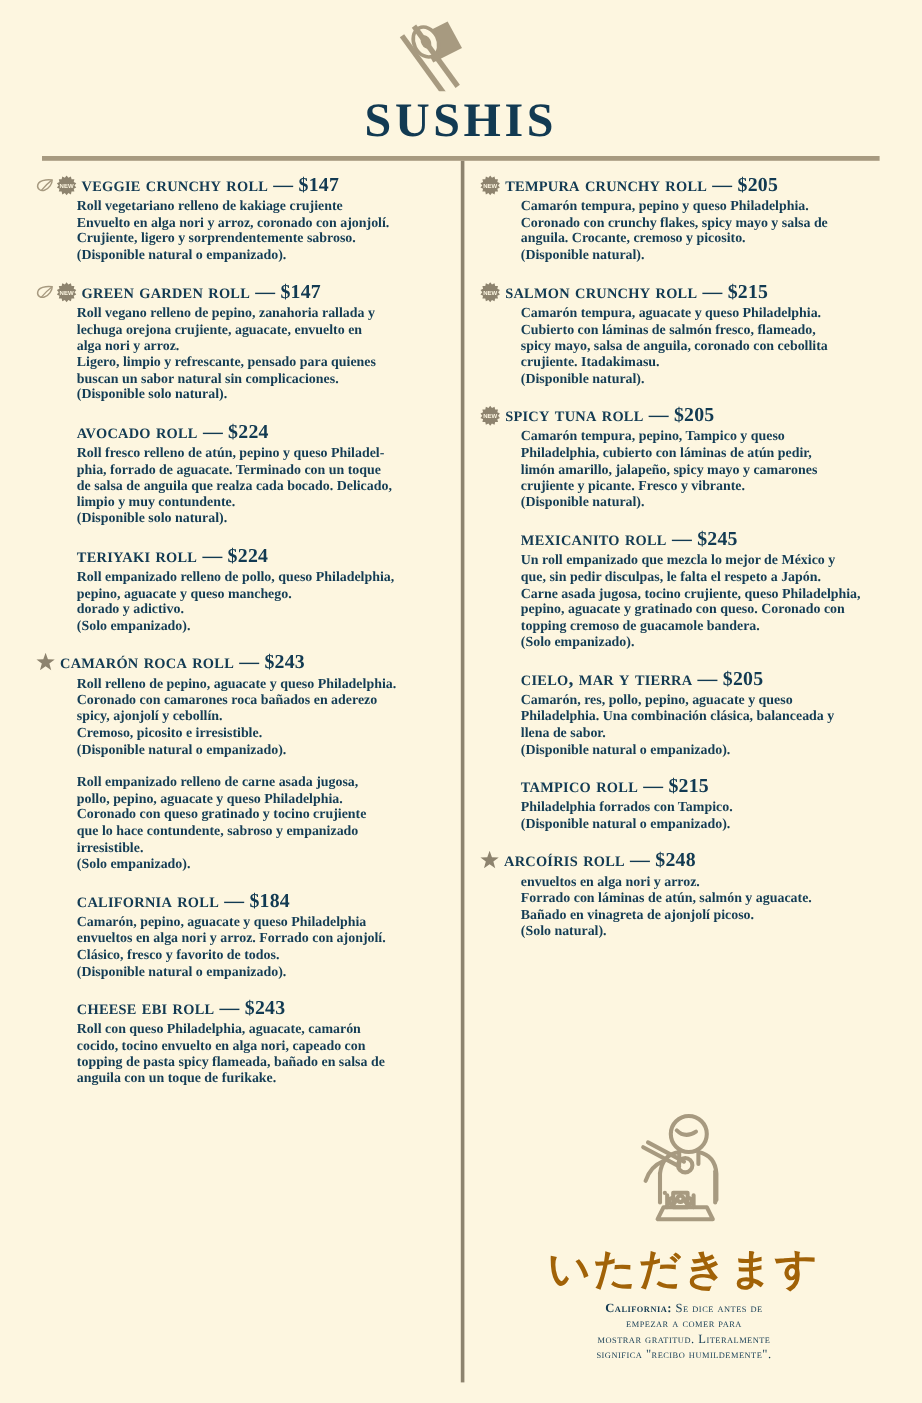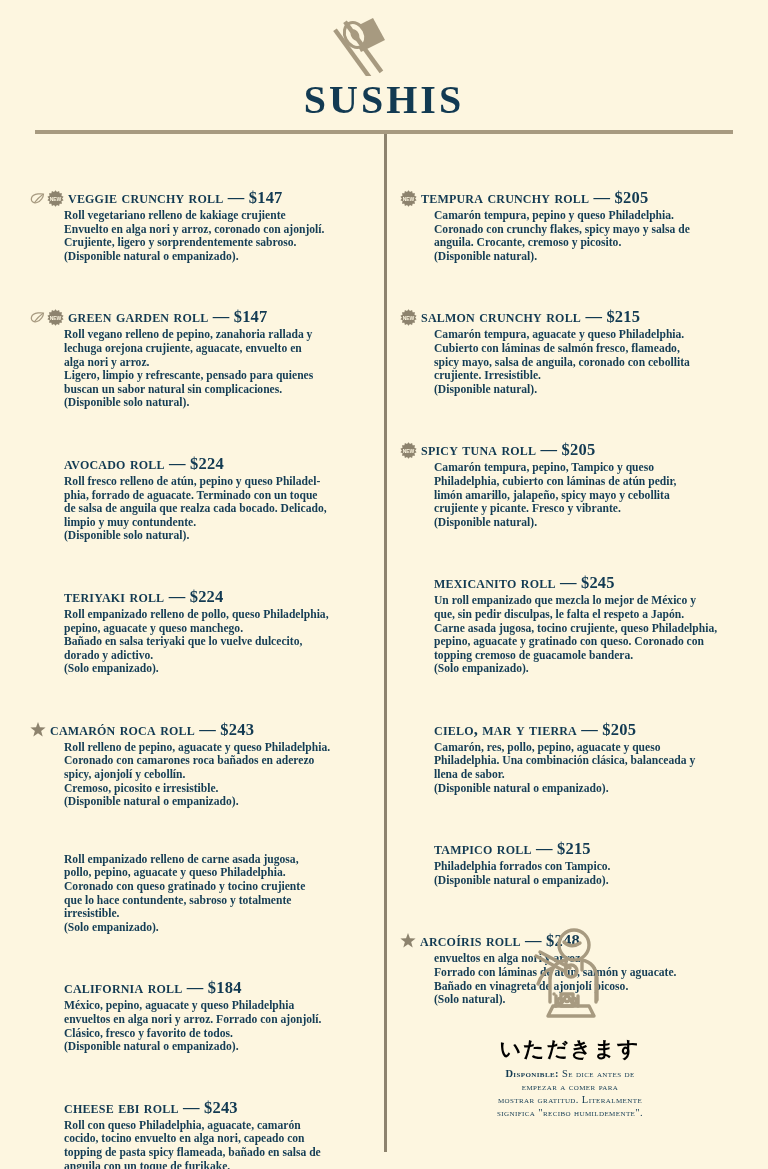--- a/index.html
+++ b/index.html
@@ -29,21 +29,21 @@
     position:absolute;left:384px;top:134px;width:3px;height:1018px;
     background:#8d836e;
   }
 
   
   .columns{position:absolute;top:144px;left:0;width:768px;}
   .col{position:absolute;top:0;}
   .col-left{left:30px;width:350px;}
   .col-right{left:400px;width:340px;}
 
-  .item{margin-bottom:14px;position:relative;margin-top:44px;}
+  .item{margin-bottom:14px;position:relative;}
   .item-head{
     display:flex;align-items:center;gap:4px;
     margin:0 0 1px 0;
   }
   .badges{display:flex;align-items:center;gap:2px;flex:0 0 auto;}
   .item-title{
     font-family:"Liberation Serif", serif;
     font-weight:700;
     font-size:16.5px;
     color:#123a52;
@@ -63,21 +63,21 @@
   }
   .item-desc span{display:block;}
   .item-head.no-badge{padding-left:34px;}
 
   
   .footer{
     position:absolute;left:400px;top:928px;width:340px;text-align:center;
   }
   .jp{
     font-family:"DejaVu Sans", sans-serif;
-    font-size:21px;font-weight:700;color:#000000;
+    font-size:35px;font-weight:700;color:#a16207;
     margin:2px 0 6px 0;letter-spacing:2px;line-height:1.1;
   }
   .cap{
     font-family:"Liberation Serif", serif;
     font-size:10.5px;line-height:13px;color:#123a52;
     font-variant:small-caps;letter-spacing:.4px;
     margin:0 22px;
   }
   .cap b{font-weight:700;}
 </style>
@@ -160,21 +160,20 @@
             <span>(Disponible solo natural).</span>
           </div>
         </div>
         <div class="item">
           <div class="item-head no-badge">
             <span class="item-title">Teriyaki Roll — $224</span>
           </div>
           <div class="item-desc">
             <span>Roll empanizado relleno de pollo, queso Philadelphia,</span>
             <span>pepino, aguacate y queso manchego.</span>
-            <span>Bañado en salsa teriyaki que lo vuelve dulcecito,</span>
             <span>dorado y adictivo.</span>
             <span>(Solo empanizado).</span>
           </div>
         </div>
         <div class="item">
           <div class="item-head">
             <span class="badges">
               <svg width="16" height="16" viewBox="0 0 16 16">
                 <polygon points="8.00,0.00 9.94,5.33 15.61,5.53 11.14,9.02 12.70,14.47 8.00,11.30 3.30,14.47 4.86,9.02 0.39,5.53 6.06,5.33" fill="#8d836e"></polygon>
               </svg>
@@ -187,31 +186,31 @@
             <span>spicy, ajonjolí y cebollín.</span>
             <span>Cremoso, picosito e irresistible.</span>
             <span>(Disponible natural o empanizado).</span>
           </div>
         </div>
         <div class="item">
           <div class="item-desc">
             <span>Roll empanizado relleno de carne asada jugosa,</span>
             <span>pollo, pepino, aguacate y queso Philadelphia.</span>
             <span>Coronado con queso gratinado y tocino crujiente</span>
-            <span>que lo hace contundente, sabroso y totalmente</span>
+            <span>que lo hace contundente, sabroso y empanizado</span>
             <span>irresistible.</span>
             <span>(Solo empanizado).</span>
           </div>
         </div>
         <div class="item">
           <div class="item-head no-badge">
             <span class="item-title">California Roll — $184</span>
           </div>
           <div class="item-desc">
-            <span>México, pepino, aguacate y queso Philadelphia</span>
+            <span>Camarón, pepino, aguacate y queso Philadelphia</span>
             <span>envueltos en alga nori y arroz. Forrado con ajonjolí.</span>
             <span>Clásico, fresco y favorito de todos.</span>
             <span>(Disponible natural o empanizado).</span>
           </div>
         </div>
         <div class="item">
           <div class="item-head no-badge">
             <span class="item-title">Cheese Ebi Roll — $243</span>
           </div>
           <div class="item-desc">
@@ -247,38 +246,38 @@
                 <polygon points="8.50,0.20 9.97,2.07 12.10,1.02 12.62,3.34 14.99,3.33 14.45,5.64 16.59,6.65 15.10,8.50 16.59,10.35 14.45,11.36 14.99,13.67 12.62,13.66 12.10,15.98 9.97,14.93 8.50,16.80 7.03,14.93 4.90,15.98 4.38,13.66 2.01,13.67 2.55,11.36 0.41,10.35 1.90,8.50 0.41,6.65 2.55,5.64 2.01,3.33 4.38,3.34 4.90,1.02 7.03,2.07" fill="#8d836e"></polygon>
                 <text x="8.5" y="10.6" font-family="Liberation Sans, sans-serif" font-size="5" font-weight="bold" fill="#fdf6e0" text-anchor="middle">NEW</text>
               </svg>
             </span>
             <span class="item-title">Salmon Crunchy Roll — $215</span>
           </div>
           <div class="item-desc">
             <span>Camarón tempura, aguacate y queso Philadelphia.</span>
             <span>Cubierto con láminas de salmón fresco, flameado,</span>
             <span>spicy mayo, salsa de anguila, coronado con cebollita</span>
-            <span>crujiente. Irresistible.</span>
+            <span>crujiente. Itadakimasu.</span>
             <span>(Disponible natural).</span>
           </div>
         </div>
         <div class="item">
           <div class="item-head">
             <span class="badges">
               <svg width="17" height="17" viewBox="0 0 17 17">
                 <polygon points="8.50,0.20 9.97,2.07 12.10,1.02 12.62,3.34 14.99,3.33 14.45,5.64 16.59,6.65 15.10,8.50 16.59,10.35 14.45,11.36 14.99,13.67 12.62,13.66 12.10,15.98 9.97,14.93 8.50,16.80 7.03,14.93 4.90,15.98 4.38,13.66 2.01,13.67 2.55,11.36 0.41,10.35 1.90,8.50 0.41,6.65 2.55,5.64 2.01,3.33 4.38,3.34 4.90,1.02 7.03,2.07" fill="#8d836e"></polygon>
                 <text x="8.5" y="10.6" font-family="Liberation Sans, sans-serif" font-size="5" font-weight="bold" fill="#fdf6e0" text-anchor="middle">NEW</text>
               </svg>
             </span>
             <span class="item-title">Spicy Tuna Roll — $205</span>
           </div>
           <div class="item-desc">
             <span>Camarón tempura, pepino, Tampico y queso</span>
             <span>Philadelphia, cubierto con láminas de atún pedir,</span>
-            <span>limón amarillo, jalapeño, spicy mayo y cebollita</span>
+            <span>limón amarillo, jalapeño, spicy mayo y camarones</span>
             <span>crujiente y picante. Fresco y vibrante.</span>
             <span>(Disponible natural).</span>
           </div>
         </div>
         <div class="item">
           <div class="item-head no-badge">
             <span class="item-title">Mexicanito Roll — $245</span>
           </div>
           <div class="item-desc">
             <span>Un roll empanizado que mezcla lo mejor de México y</span>
@@ -345,20 +344,20 @@
         <rect x="41" y="78" width="0.1" height="0.1"></rect>
         <path d="M42 78 l0 -10 M64 78 l0 -10"></path>
         <circle cx="46" cy="73" r="2.6"></circle>
         <circle cx="60" cy="73" r="2.6"></circle>
         <circle cx="53" cy="71" r="2.6"></circle>
         <path d="M82 48 l0 26"></path>
       </g>
     </svg>
     <div class="jp">いただきます</div>
     <div class="cap" id="caption">
-        <div><b>Disponible:</b> Se dice antes de</div>
+        <div><b>California:</b> Se dice antes de</div>
         <div>empezar a comer para</div>
         <div>mostrar gratitud. Literalmente</div>
         <div>significa "recibo humildemente".</div>
       </div>
   </div>
 
 </div>
 
 </body></html>

